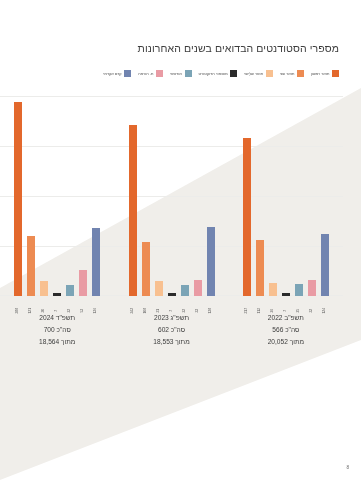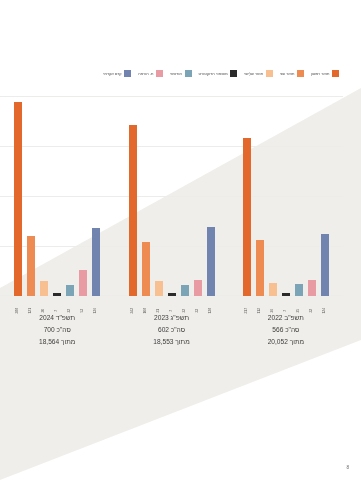--- a/index.html
+++ b/index.html
@@ -152,20 +152,21 @@
 </style>
 </head>
 <body>
 
 <div class="page">
 
   <svg class="band" viewBox="0 0 361 480" preserveAspectRatio="none">
     <polygon id="band-shape" points="361,88 361,340 0,480 0,288" fill="#f0eeea"></polygon>
   </svg>
 
+  <div class="title">מספרי הסטודנטים הבדואים בשנים האחרונות</div>
 
   <div class="legend" id="legend">
       <div class="legend-item">
         <span class="legend-swatch" style="background: rgb(227, 104, 44);"></span>
         <span class="legend-label">תואר ראשון</span>
       </div>
       <div class="legend-item">
         <span class="legend-swatch" style="background: rgb(237, 139, 82);"></span>
         <span class="legend-label">תואר שני</span>
       </div>

